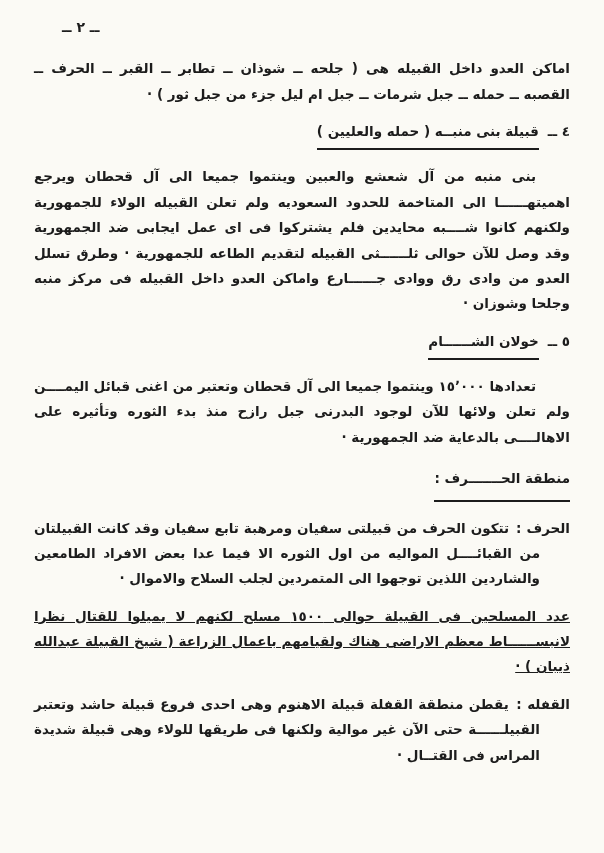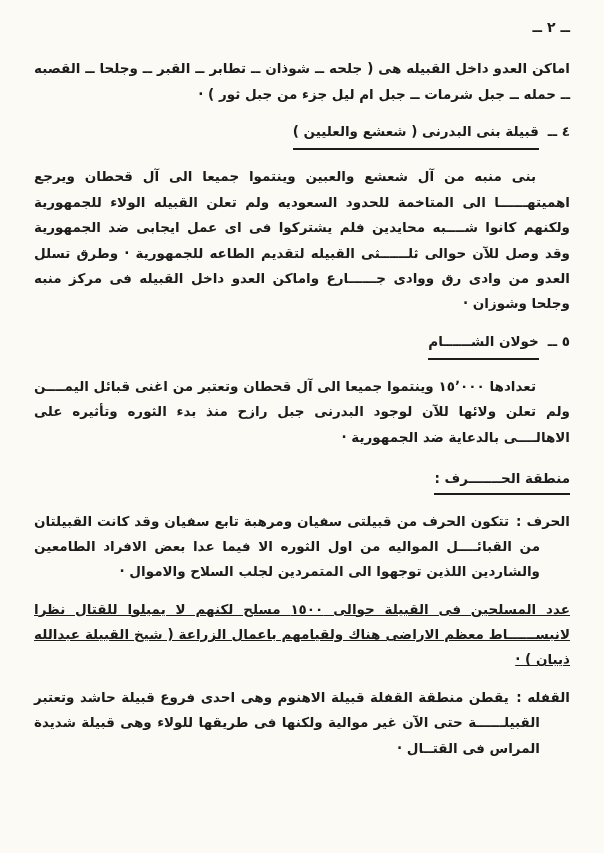--- a/index.html
+++ b/index.html
@@ -14,21 +14,21 @@
     box-sizing: border-box;
     width: 604px; height: 853px;
     padding: 14px 34px 0 34px;
     direction: rtl;
     font-size: 13.5px;
     font-weight: bold;
     line-height: 1.88;
     text-align: justify;
   }
   .page-number {
-    text-align: right;
+    text-align: left;
     margin: 0 0 16px 28px;
     font-size: 14px;
     letter-spacing: 2px;
   }
   p.para { margin: 0 0 12px 0; }
   .indent { text-indent: 34px; }
   .heading-row {
     display: flex;
     align-items: baseline;
     gap: 9px;
@@ -36,45 +36,45 @@
   }
   .sec-num { white-space: nowrap; }
   .sec-title {
     display: inline-block;
     border-bottom: 2px solid #1c1c1c;
     padding-bottom: 4px;
   }
   .region-heading {
     display: inline-block;
     border-bottom: 2px solid #1c1c1c;
-    padding-bottom: 1px;
+    padding-bottom: 8px;
     margin: 4px 0 14px 9px;
   }
   .hang {
     padding-right: 30px;
     text-indent: -30px;
     margin: 0 0 8px 0;
   }
   .entry-label { margin-left: 2px; white-space: nowrap; }
   .sub { margin: 0 0 10px 0; text-decoration: underline; }
   .section-block { margin-bottom: 4px; }
 </style>
 </head>
 <body>
 
 <div class="page">
 
   <div class="page-number">ــ ٢ ــ</div>
 
-  <p class="para">اماكن العدو داخل القبيله هى  ( جلحه  ــ شوذان ــ تطابر ــ القبر ــ وجلحا ــ القصبه ــ حمله  ــ جبل شرمات ــ جبل ام ليل جزء من جبل ثور ) ·</p>
+  <p class="para">اماكن العدو داخل القبيله هى  ( جلحه  ــ شوذان ــ تطابر ــ القبر ــ الحرف ــ القصبه ــ حمله  ــ جبل شرمات ــ جبل ام ليل جزء من جبل ثور ) ·</p>
 
   <div class="section-block">
     <div class="heading-row">
       <span class="sec-num">٤ ــ</span>
-      <span class="sec-title">قبيلة بنى البدرنى  ( شعشع والعليين )</span>
+      <span class="sec-title">قبيلة بنى منبــه  ( حمله والعليين )</span>
     </div>
     <p class="para indent">بنى منبه  من آل شعشع والعبين وينتموا جميعا الى آل قحطان ويرجع اهميتهــــــا الى المتاخمة للحدود السعوديه  ولم تعلن القبيله الولاء للجمهورية ولكنهم كانوا شــــبه محايدين فلم يشتركوا فى اى عمل ايجابى ضد الجمهورية وقد وصل للآن حوالى ثلــــــثى القبيله لتقديم الطاعه للجمهورية · وطرق تسلل العدو من وادى رق ووادى جــــــارع واماكن العدو داخل القبيله فى مركز منبه  وجلحا وشوزان ·</p>
   </div>
 
   <div class="section-block">
     <div class="heading-row">
       <span class="sec-num">٥ ــ</span>
       <span class="sec-title">خولان الشــــــام</span>
     </div>
     <p class="para indent">تعدادها  ١٥٬٠٠٠  وينتموا جميعا الى آل قحطان وتعتبر من اغنى قبائل اليمــــن ولم تعلن ولائها للآن لوجود البدرنى جبل رازح  منذ بدء الثوره  وتأثيره  على الاهالــــى بالدعاية ضد الجمهورية ·</p>

